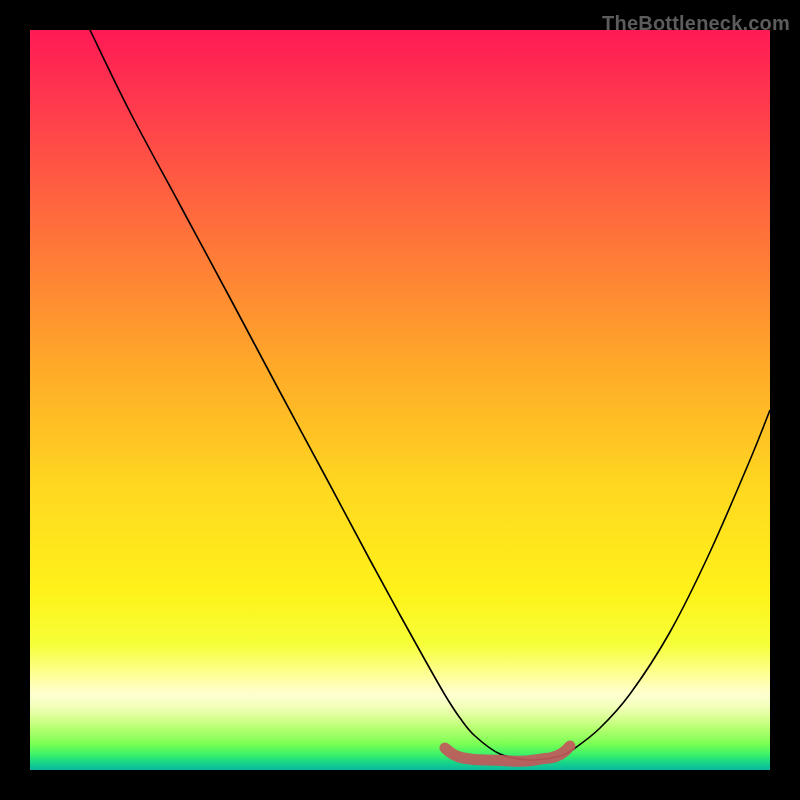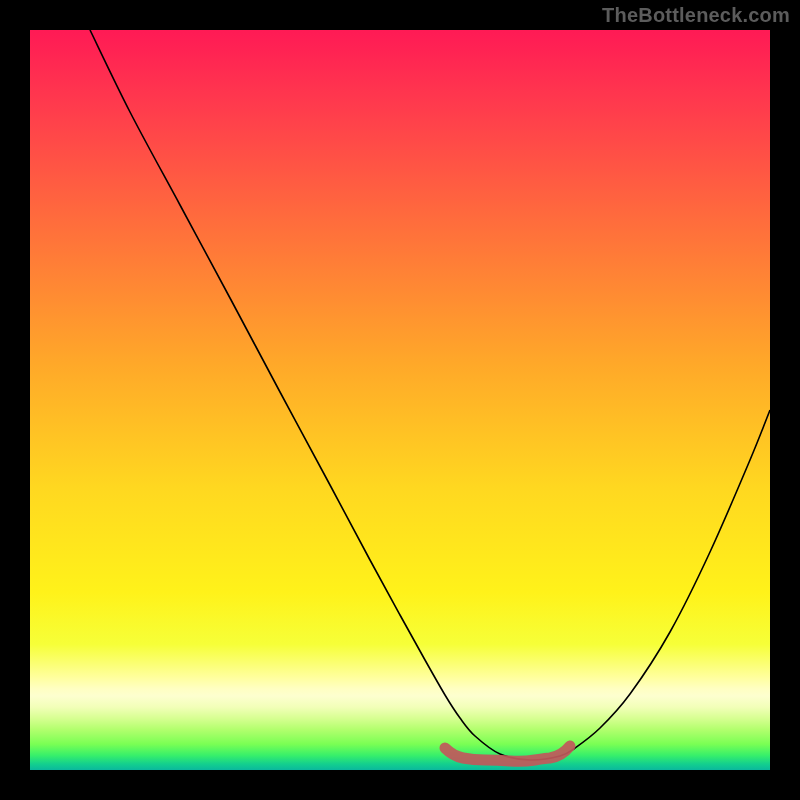--- a/index.html
+++ b/index.html
@@ -11,21 +11,21 @@
     overflow: hidden;
     font-family: Arial, Helvetica, sans-serif;
   }
   .wrap {
     position: relative;
     width: 800px;
     height: 800px;
   }
   .watermark {
     position: absolute;
-    top: 4px;
+    top: 12px;
     right: 10px;
     color: #5c5c5c;
     font-size: 20px;
     font-weight: 600;
     letter-spacing: 0.2px;
     z-index: 5;
   }
   .plot-area {
     position: absolute;
     left: 30px;

